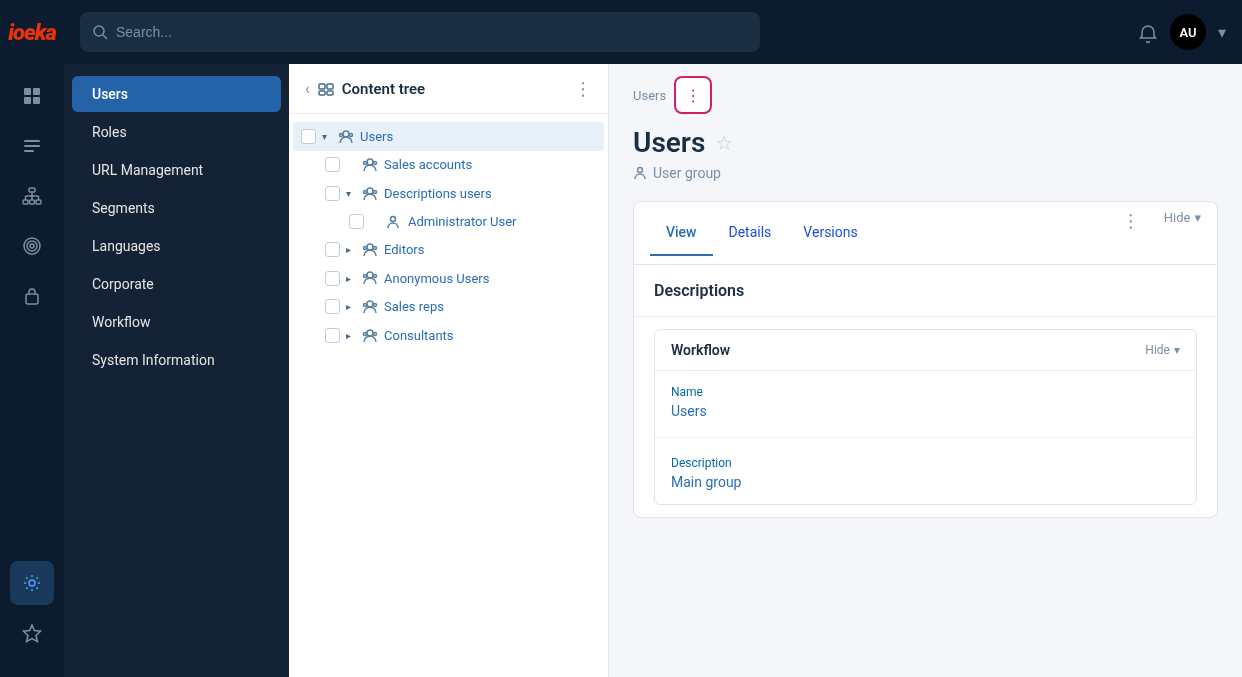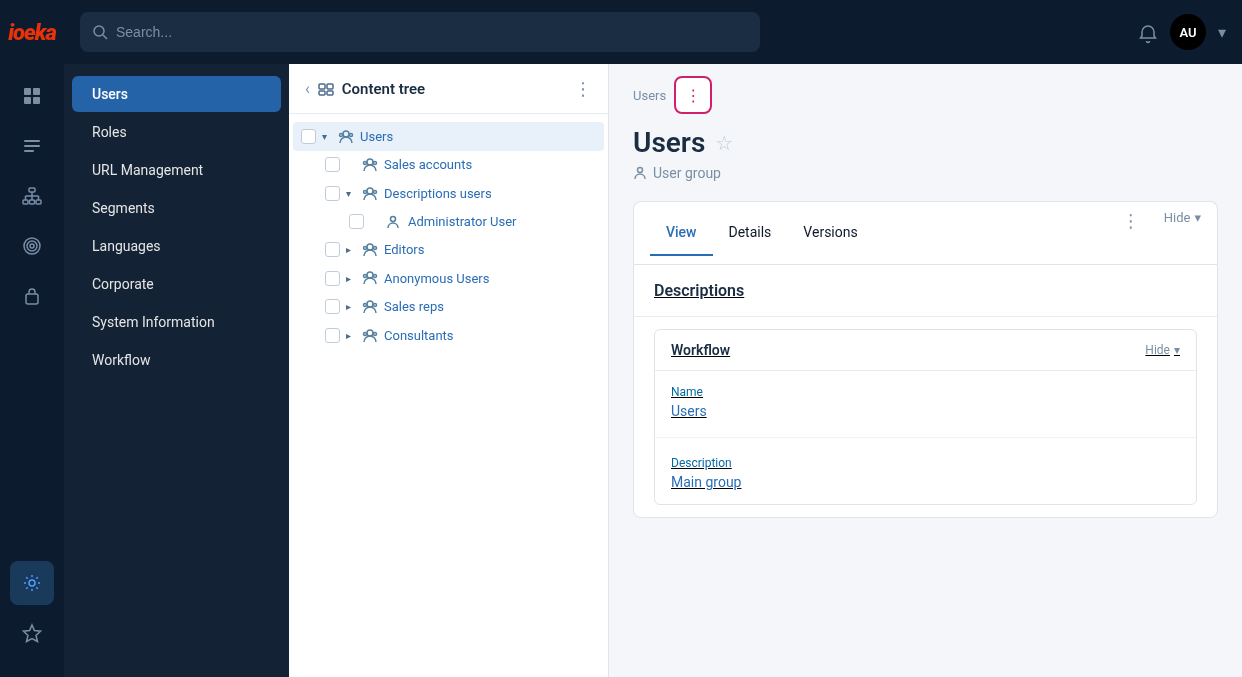--- a/index.html
+++ b/index.html
@@ -279,33 +279,32 @@
       align-items: flex-start;
       background: white;
       border-radius: 8px 8px 0 0;
       border: 1px solid #e0e4ea;
       border-bottom: none;
       padding: 8px 16px;
     }
     .tab-item {
       padding: 14px 16px;
       font-size: 14px;
-      color: #0f172a;
+      color: #1d4ed8;
       cursor: pointer;
       border-bottom: 2px solid transparent;
     }
     .tab-item.active { color: #2a6db5; border-bottom-color: #2a6db5; font-weight: 500; }
     .tab-more { margin-left: auto; color: #7a8fa6; cursor: pointer; font-size: 18px; }
     .tab-hide { color: #7a8fa6; font-size: 13px; cursor: pointer; display: flex; align-items: center; gap: 4px; }
 
     .detail-body {
       background: white;
       border: 1px solid #e0e4ea;
       border-radius: 0 0 8px 8px;
-      text-decoration: underline;
     }
     .section-header {
       display: flex;
       align-items: center;
       padding: 16px 20px;
       border-bottom: 1px solid #e8ecf0;
     }
     .section-title {
       font-size: 16px;
       font-weight: 600;
@@ -431,22 +430,22 @@
 
     <div class="content-area">
 
       <div class="left-nav">
         <div class="left-nav-item active">Users</div>
         <div class="left-nav-item">Roles</div>
         <div class="left-nav-item">URL Management</div>
         <div class="left-nav-item">Segments</div>
         <div class="left-nav-item">Languages</div>
         <div class="left-nav-item">Corporate</div>
+        <div class="left-nav-item">Workflow</div>
         <div class="left-nav-item">System Information</div>
-        <div class="left-nav-item">Workflow</div>
       </div>
 
       <div class="tree-panel">
         <div class="tree-header">
           <span class="tree-chevron-left">‹</span>
           <div class="tree-header-title">
             <svg width="16" height="16" viewBox="0 0 16 16" fill="none" stroke="#4a6a8a" stroke-width="1.5">
               <rect x="1" y="3" width="6" height="5" rx="1"></rect>
               <rect x="9" y="3" width="6" height="5" rx="1"></rect>
               <rect x="1" y="10" width="6" height="4" rx="1"></rect>

